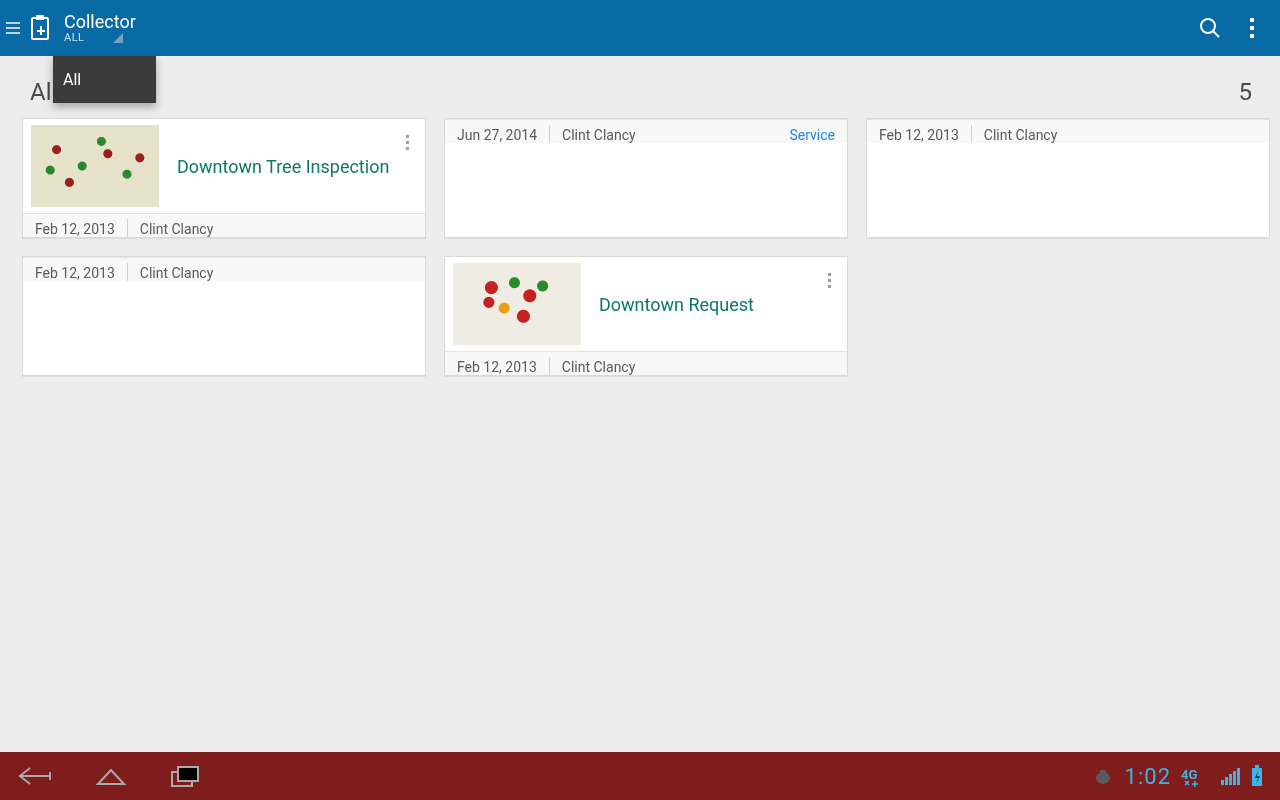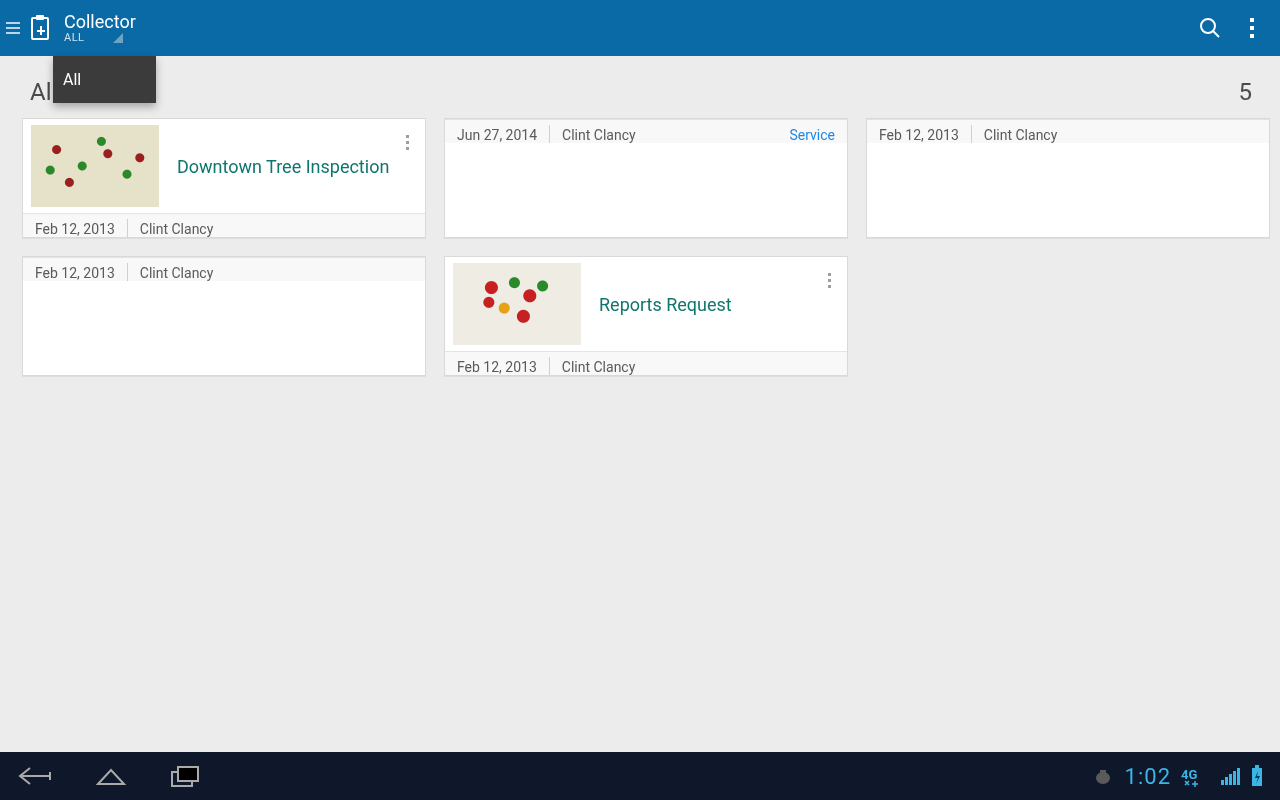--- a/index.html
+++ b/index.html
@@ -98,21 +98,21 @@
       radial-gradient(circle at 48% 24%, #2a8a2a 5px, transparent 6px),
       radial-gradient(circle at 60% 40%, #c62020 6px, transparent 7px),
       radial-gradient(circle at 40% 55%, #e6a115 5px, transparent 6px),
       radial-gradient(circle at 55% 65%, #c62020 6px, transparent 7px),
       radial-gradient(circle at 28% 48%, #c62020 5px, transparent 6px),
       radial-gradient(circle at 70% 28%, #2a8a2a 5px, transparent 6px);
   }
 
   
   .navbar {
-    height:48px; background:#0f172a; display:flex; align-items:center; color:#9e9e9e;
+    height:48px; background:#7f1d1d; display:flex; align-items:center; color:#9e9e9e;
     padding: 0 16px;
   }
   .nav-left { display:flex; gap:40px; align-items:center;}
   .nav-right { margin-left:auto; display:flex; align-items:center; gap:10px; color:#3bb4e6;}
   .clock { font-size:22px; color:#3bb4e6; letter-spacing:1px;}
   .sig-bars{display:flex;align-items:flex-end;gap:1px;}
   .sig-bars span{width:3px;background:#3bb4e6;}
 </style>
 </head>
 <body>
@@ -202,21 +202,21 @@
       <div class="card-bottom">
         <span>Feb 12, 2013</span>
         <div class="divider"></div>
         <span>Clint Clancy</span>
       </div>
     </div>
 
     <div class="card">
       <div class="card-top">
         <div class="thumb service"></div>
-        <div class="card-title">Reports Request</div>
+        <div class="card-title">Downtown Request</div>
         <div class="card-menu">
             <span></span>
             <span></span>
             <span></span>
           </div>
       </div>
       <div class="card-bottom">
         <span>Feb 12, 2013</span>
         <div class="divider"></div>
         <span>Clint Clancy</span>

